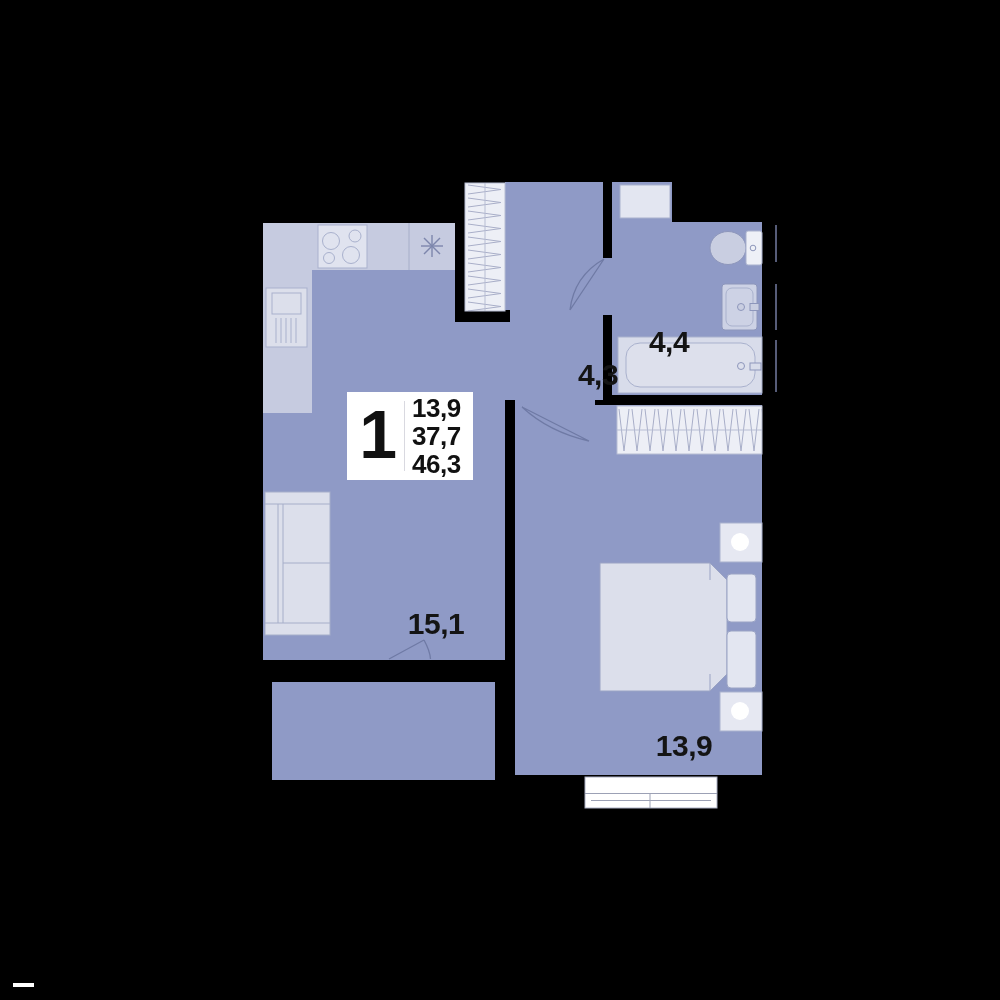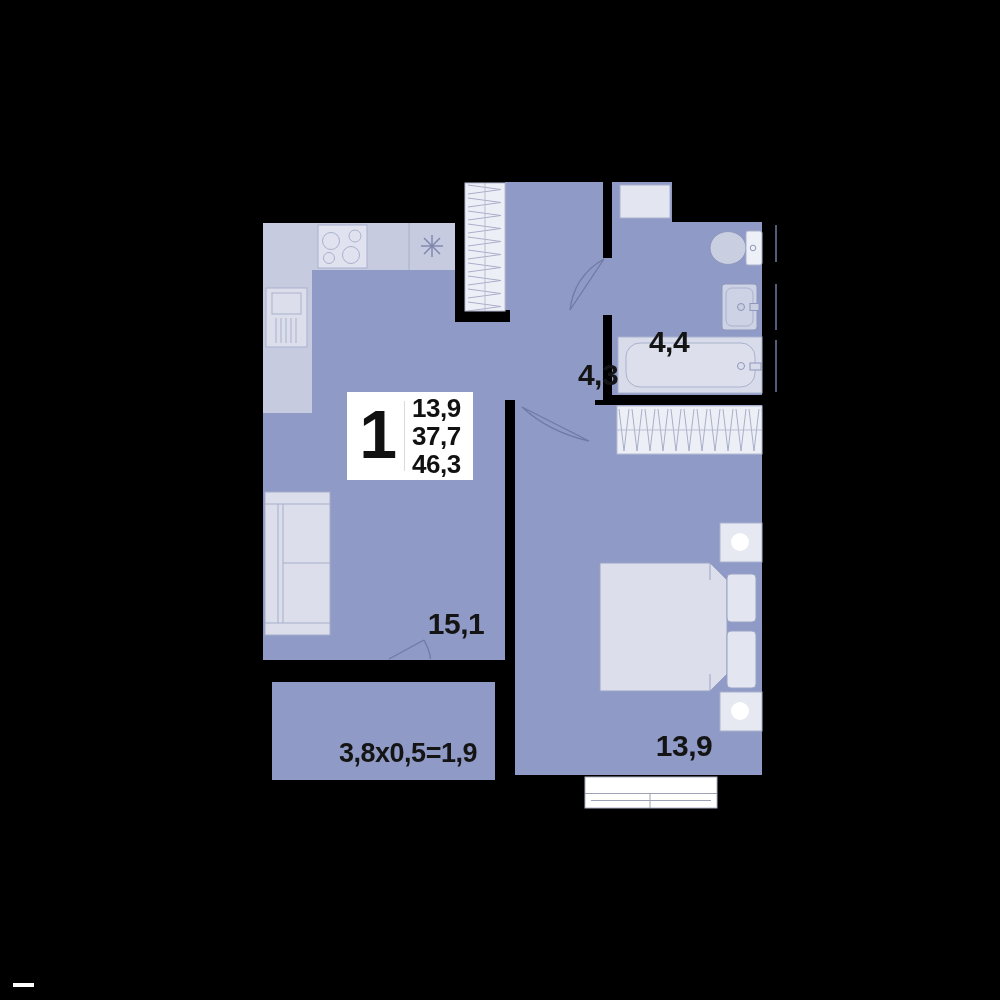--- a/index.html
+++ b/index.html
@@ -146,25 +146,24 @@
       <line x1="650" y1="793.5" x2="650" y2="808" stroke="#9CA1B5"></line>
     </g>
 
     <g fill="none" stroke="#6F7AA5" stroke-width="1.3">
       <path d="M604 259 L570 310 M604 259 Q574 276 570 310"></path>
       <path d="M522 407 L589 441 M522 407 Q549 432 589 441"></path>
       <path d="M389 659 L424 640 M424 640 Q430 651 430.5 659"></path>
     </g>
   </svg>
 
-  <div class="room-label" style="left:456px;top:624px;">15,1</div>
+  <div class="room-label" style="left:436px;top:624px;">15,1</div>
   <div class="room-label" style="left:598px;top:375px;">4,3</div>
   <div class="room-label" style="left:669px;top:318px;margin-top:24px;">4,4</div>
   <div class="room-label" style="left:684px;top:746px;">13,9</div>
-  <div class="room-label small" style="left:408px;top:753px;">3,8x0,5=1,9</div>
 
   <div class="info-box">
     <span class="big">1</span>
     <span class="divider"></span>
     <span class="areas">
       <span>13,9</span>
       <span>37,7</span>
       <span>46,3</span>
     </span>
   </div>

